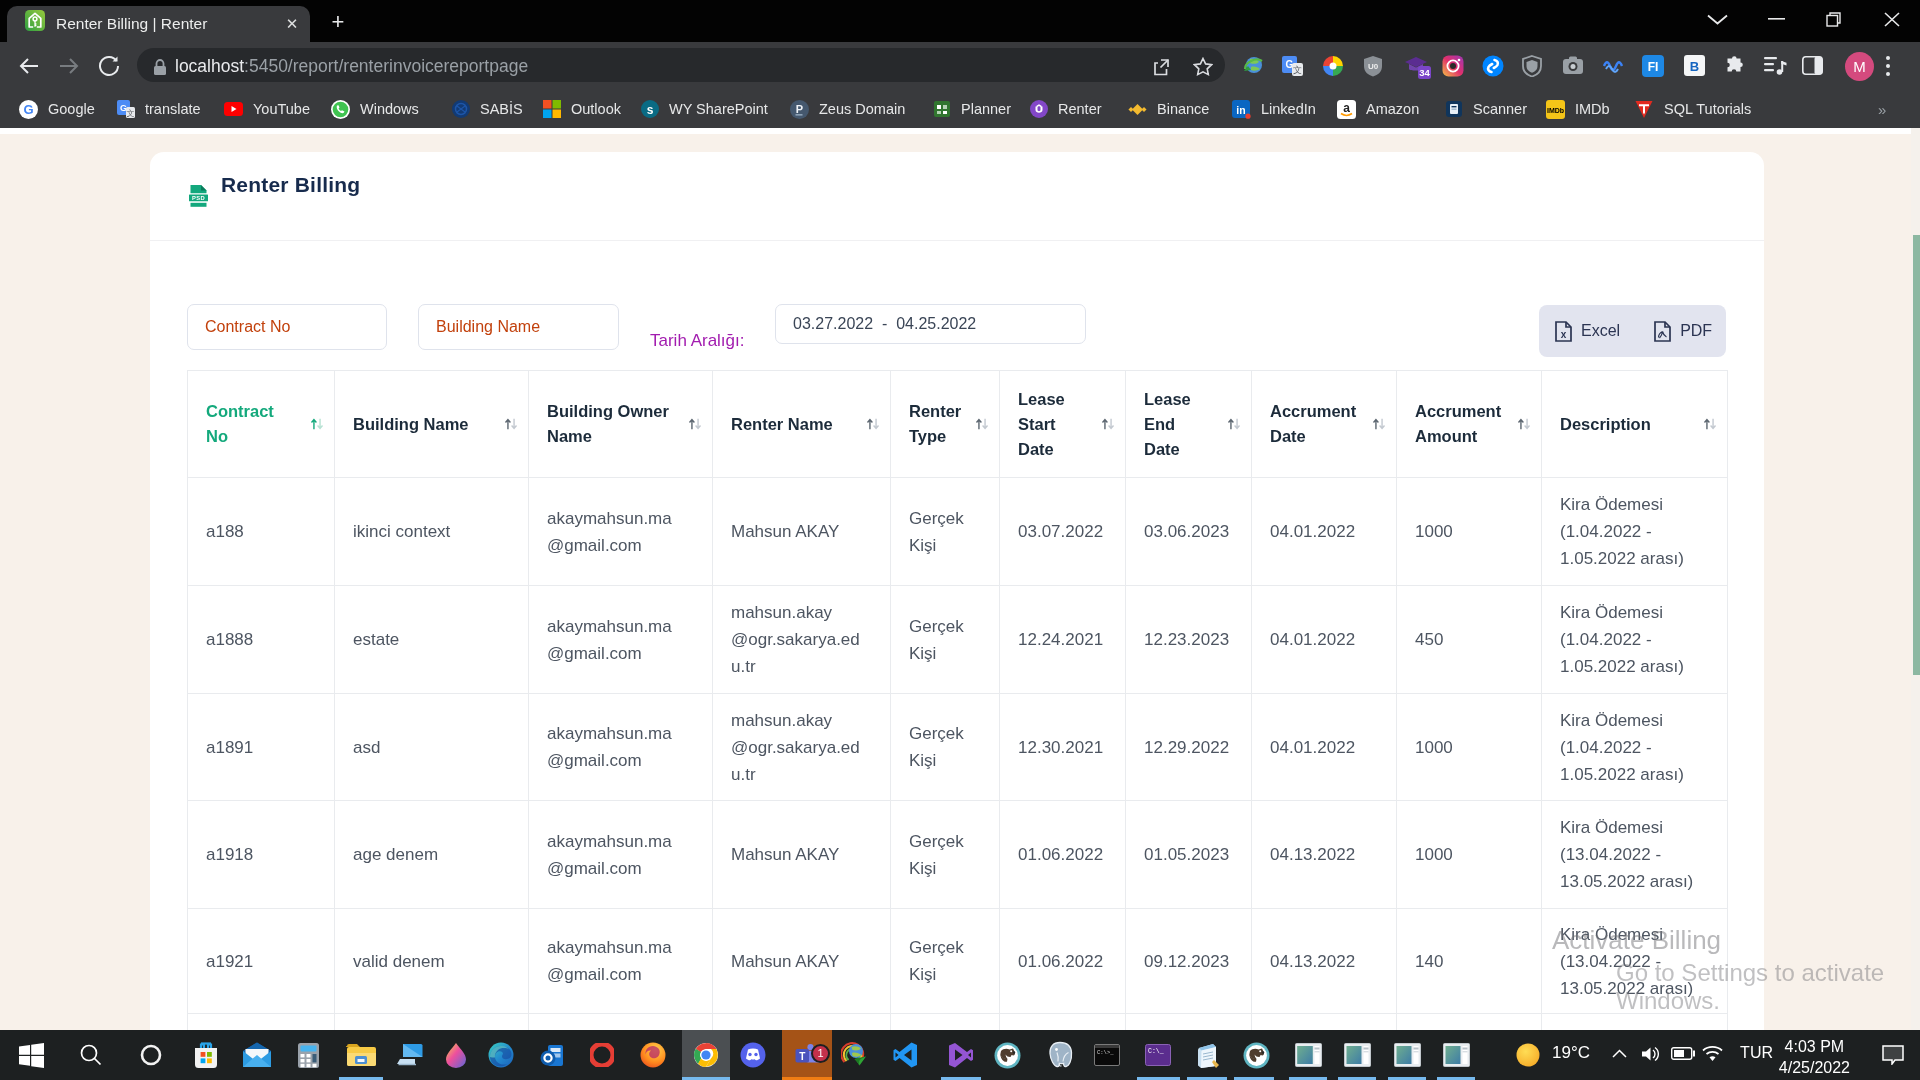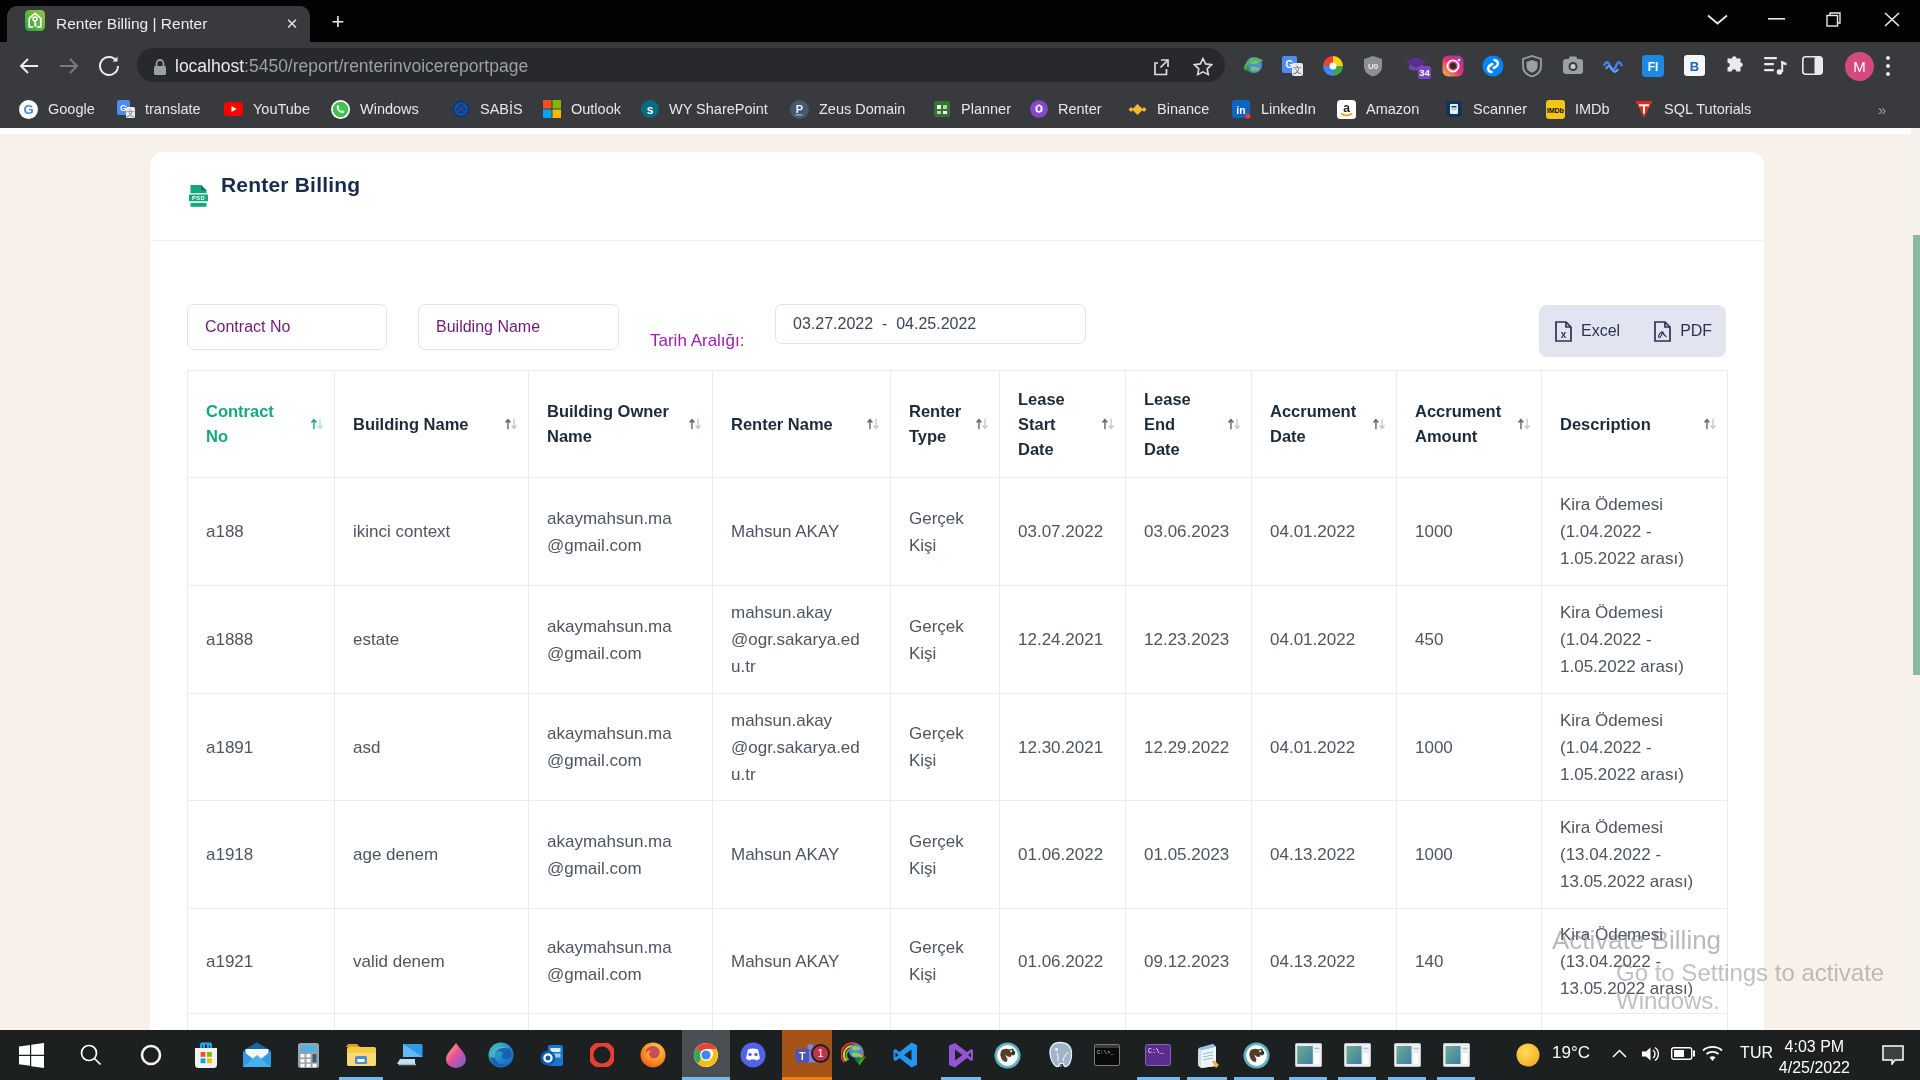--- a/index.html
+++ b/index.html
@@ -25,21 +25,21 @@
   
   #bookmarks { position:absolute; left:0; top:90px; width:1920px; height:38px; background:#393a3d; }
   .bm { position:absolute; top:0; height:38px; display:flex; align-items:center; }
   .bm .lbl { color:#e6e7e8; font-size:14.5px; margin-left:10px; white-space:nowrap; }
 
   
   #page { position:absolute; left:0; top:128px; width:1920px; height:902px; background:#f8f1ea; }
   #card { position:absolute; left:150px; top:24px; width:1614px; height:878px; background:#ffffff; border-radius:14px 14px 0 0; }
   #cardhead { position:absolute; left:0; top:0; width:100%; height:89px; border-bottom:1px solid #f0f0f2; }
   #cardtitle { position:absolute; left:71px; top:21px; font-size:21px; font-weight:bold; color:#172b4d; letter-spacing:0.2px; }
-  .input { position:absolute; border:1px solid #dfe3ec; border-radius:7px; background:#fff; font-size:16px; color:#701a75; display:flex; align-items:center; padding-left:17px; }
+  .input { position:absolute; border:1px solid #dfe3ec; border-radius:7px; background:#fff; font-size:16px; color:#c2410c; display:flex; align-items:center; padding-left:17px; }
   #lbl-tarih { position:absolute; left:500px; top:179px; font-size:17px; color:#a21caf; }
   #btns { position:absolute; left:1389px; top:153px; width:187px; height:52px; background:#e2e4ef; border-radius:8px; display:flex; align-items:center; }
   #btns .b { display:flex; align-items:center; font-size:16px; color:#2b3452; }
 
   
   table { border-collapse:collapse; table-layout:fixed;padding-left:48px; }
   #tbl { position:absolute; left:37px; top:218px; width:1540px; }
   td, th { border:1px solid #e9ebee; vertical-align:middle; padding:0 8px 0 18px; text-align:left; }
   th { font-size:16.5px; color:#1c2b3a; font-weight:bold; line-height:25px; position:relative; }
   td { font-size:17px; color:#4d5561; line-height:27px; }

